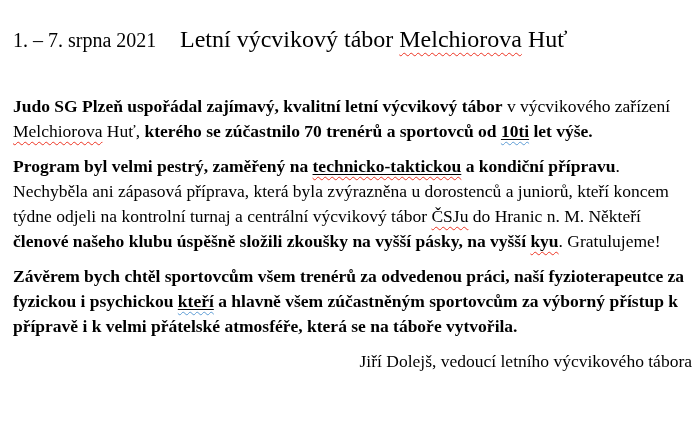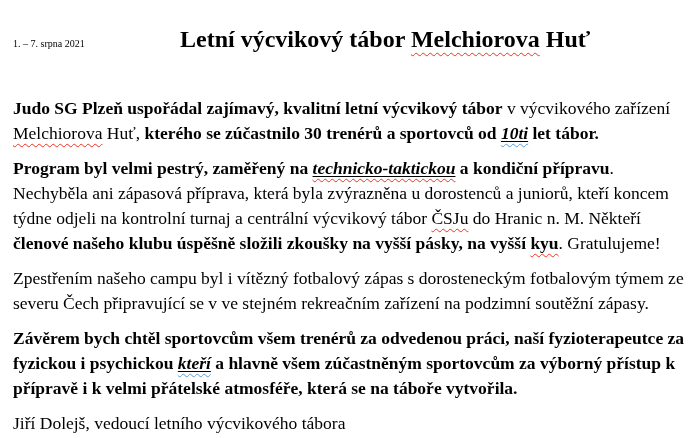--- a/index.html
+++ b/index.html
@@ -21,67 +21,65 @@
     line-height: 25px;
     cursor: text;
   }
   .header {
     display: flex;
     align-items: baseline;
     margin-bottom: 40px;
   }
   .date {
     flex: 0 0 167px;
-    font-size: 10px;
+    font-size: 20px;
     white-space: nowrap;
   }
   .title {
     font-size: 24px;
-    font-weight: bold;
+    font-weight: normal;
     line-height: 30px;
     white-space: nowrap;
   }
   p.para {
     margin: 0 0 10px 0;
   }
-  p.para:last-child { margin-bottom: 0; }
+  p.para:last-child { margin-bottom: 0; text-align: right; }
   .b { font-weight: bold; margin-top: 36px; }
   
   .sq {
     text-decoration-line: underline;
     text-decoration-style: wavy;
     text-decoration-thickness: 1px;
     text-underline-offset: 4px;
   }
   .sq.red  { text-decoration-color: #ed3322; }
   .sq.blue { text-decoration-color: #5b9bd5; }
   
   .u {
     text-decoration-line: underline;
     text-decoration-style: solid;
     text-decoration-color: #000000;
     text-decoration-thickness: 1px;
     text-underline-offset: 2px;
-    font-style: italic;
   }
   .title .sq { text-underline-offset: 5px; }
 </style>
 </head>
 <body>
 
 <div class="doc">
 
   <div class="header">
     <span class="date">1. – 7. srpna 2021</span>
     <span class="title"><span>Letní výcvikový tábor </span><span class="sq red">Melchiorova</span><span> Huť</span></span>
   </div>
 
-  <p class="para"><span class="b">Judo SG Plzeň uspořádal zajímavý, kvalitní letní výcvikový tábor</span><span> v výcvikového zařízení </span><span class="sq red">Melchiorova</span><span> Huť, </span><span class="b">kterého se zúčastnilo 30 trenérů a sportovců od </span><span class="b sq blue"><span class="u">10ti</span></span><span class="b"> let tábor.</span></p>
+  <p class="para"><span class="b">Judo SG Plzeň uspořádal zajímavý, kvalitní letní výcvikový tábor</span><span> v výcvikového zařízení </span><span class="sq red">Melchiorova</span><span> Huť, </span><span class="b">kterého se zúčastnilo 70 trenérů a sportovců od </span><span class="b sq blue"><span class="u">10ti</span></span><span class="b"> let výše.</span></p>
 
   <p class="para"><span class="b">Program byl velmi pestrý, zaměřený na </span><span class="b sq red"><span class="u">technicko-taktickou</span></span><span class="b"> a kondiční přípravu</span><span>. Nechyběla ani zápasová příprava, která byla zvýrazněna u dorostenců a juniorů, kteří koncem týdne odjeli na kontrolní turnaj a centrální výcvikový tábor </span><span class="sq red">ČSJu</span><span> do Hranic n. M. Někteří </span><span class="b">členové našeho klubu úspěšně složili zkoušky na vyšší pásky, na vyšší </span><span class="b sq red">kyu</span><span>. Gratulujeme!</span></p>
 
-  <p class="para"><span>Zpestřením našeho campu byl i vítězný fotbalový zápas s dorosteneckým fotbalovým týmem ze severu Čech připravující se v ve stejném rekreačním zařízení na podzimní soutěžní zápasy.</span></p>
 
   <p class="para"><span class="b">Závěrem bych chtěl sportovcům všem trenérů za odvedenou práci, naší fyzioterapeutce za fyzickou i psychickou </span><span class="b sq blue"><span class="u">kteří</span></span><span class="b"> a hlavně všem zúčastněným sportovcům za výborný přístup k přípravě i k velmi přátelské atmosféře, která se na táboře vytvořila.</span></p>
 
   <p class="para"><span>Jiří Dolejš, vedoucí letního výcvikového tábora</span></p>
 
 </div>
 
 </body></html>

